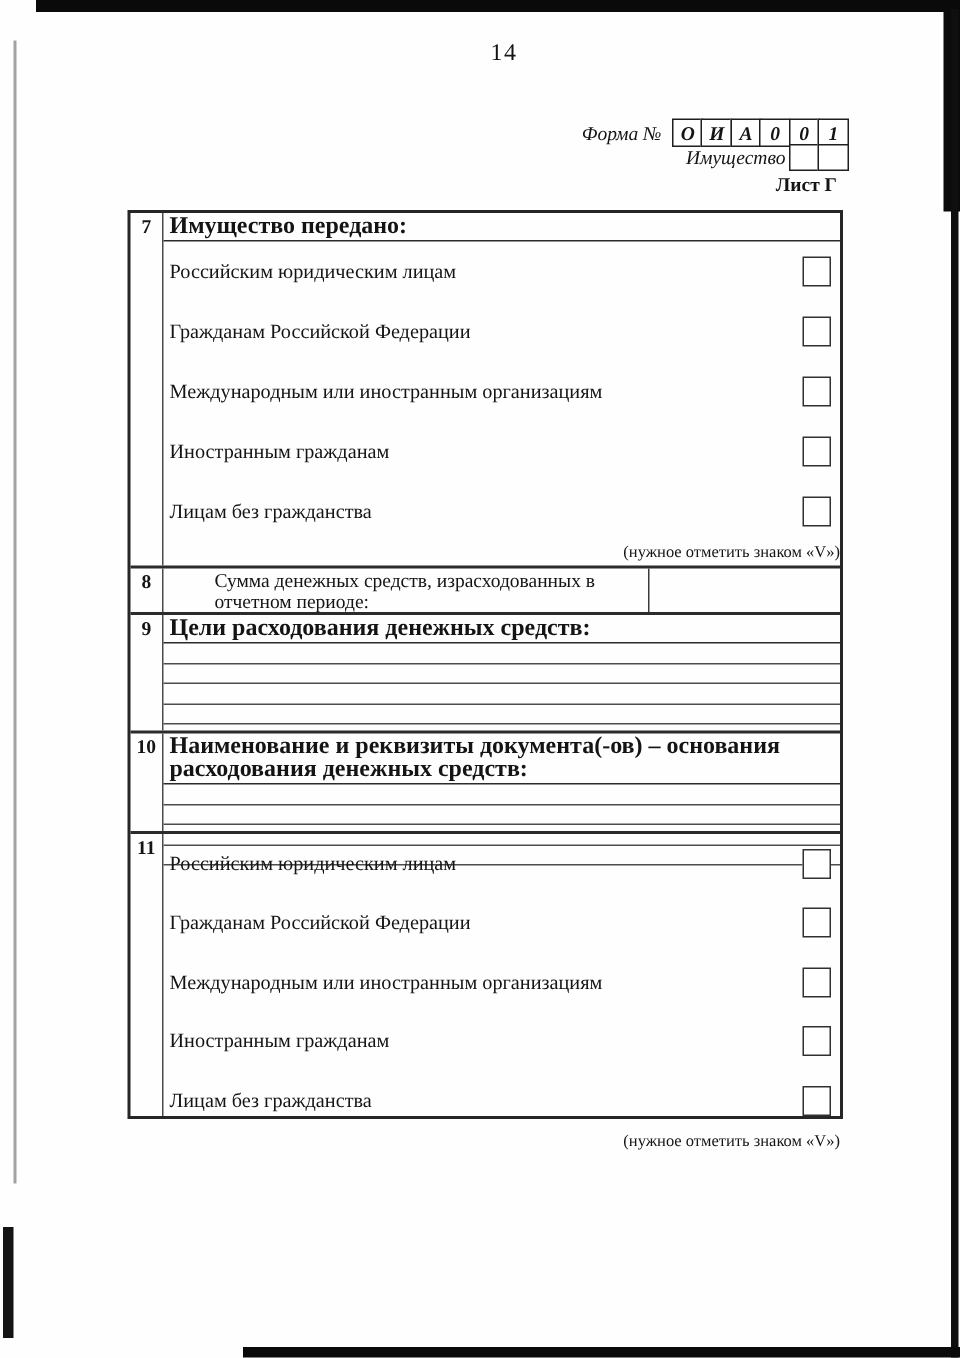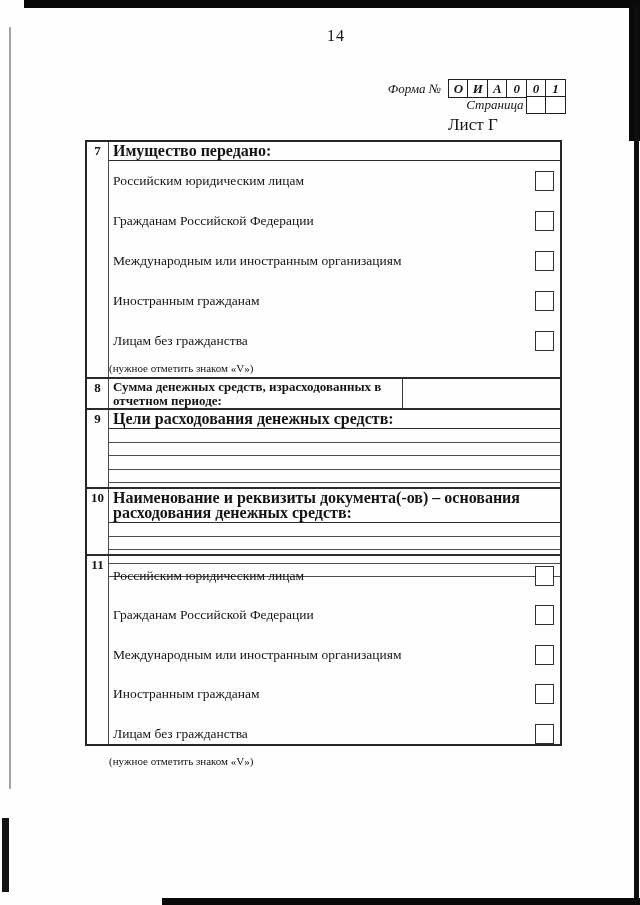--- a/index.html
+++ b/index.html
@@ -33,21 +33,21 @@
   .fh-label2 { font-size:13px; margin-right:2px; white-space:nowrap; }
   .cell {
     width:21px; height:19px; border:1.6px solid #1f1f1f; margin-left:-1.6px;
     display:flex; align-items:center; justify-content:center;
     font-weight:bold; font-size:13px; background:#fff; flex-shrink:0;
   }
   .cell.first { margin-left:0; }
   .cells-strip { display:flex; }
   .fh-row2 { margin-top:-1.6px; }
   .fh-row2 .cell { height:18px; }
-  .fh-sheet { text-align:center; font-size:17px; padding-right:8px; margin-top:1px; }
+  .fh-sheet { text-align:right; font-size:13px; padding-right:8px; margin-top:1px;font-weight:bold; }
 
   
   .form-table {
     position:absolute; top:140px; left:85px; width:477px;
     border:2px solid #262626; background:#fefefe;
   }
   .trow { display:flex; border-top:2px solid #2b2b2b; }
   .trow.first { border-top:none; }
   .numcol {
     width:22px; flex-shrink:0;
@@ -64,30 +64,31 @@
   
   .row-7  { height:235px; }
   .row-11 { height:190px; }
   .cb-item { height:40px; display:flex; align-items:center; padding:0 6px 0 4px; }
   .row-11 .cb-item { height:39.5px; }
   .cb-label { flex:1; font-size:13.5px; }
   .checkbox {
     width:19px; height:20px; flex-shrink:0;
     border:1.6px solid #303030; background:#fff;
   }
-  .cb-note { text-align:left; font-size:11px; line-height:14px; height:15px; }
+  .cb-note { text-align:right; font-size:11px; line-height:14px; height:15px; }
 
   
   .row-8 { height:31px; }
   .row-8 .tcontent { display:flex; }
   .amount-label {
     width:294px; flex-shrink:0;
     border-right:1.4px solid #3a3a3a;
-    font-weight:bold; font-size:13px; line-height:14px;
+    font-weight:normal; font-size:13px; line-height:14px;
     padding:1px 4px;
+    margin-left:30px;
   }
   .amount-cell { flex:1; }
 
   
   .row-9  { height:79px; }
   .row-10 { height:67px; }
   .ruled { height:13.6px; border-bottom:1.3px solid #4d4d4d; }
   .ruled.last { border-bottom:1.3px solid #4d4d4d; }
 </style>
 </head>
@@ -110,21 +111,21 @@
       <div class="cells-strip">
         <div class="cell first">О</div>
         <div class="cell">И</div>
         <div class="cell">А</div>
         <div class="cell">0</div>
         <div class="cell">0</div>
         <div class="cell">1</div>
       </div>
     </div>
     <div class="fh-row fh-row2">
-      <span class="fh-label2">Страница</span>
+      <span class="fh-label2">Имущество</span>
       <div class="cells-strip">
         <div class="cell first"></div>
         <div class="cell"></div>
       </div>
     </div>
     <div class="fh-sheet">Лист Г</div>
   </div>
 
   <div class="form-table">
 

